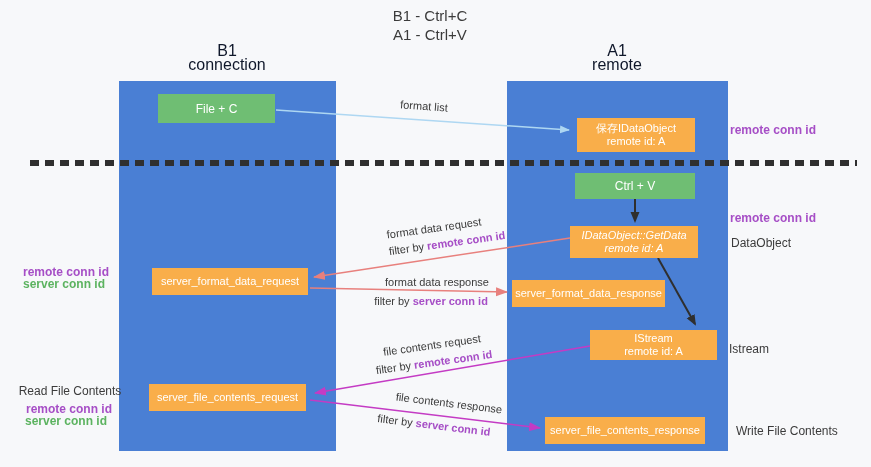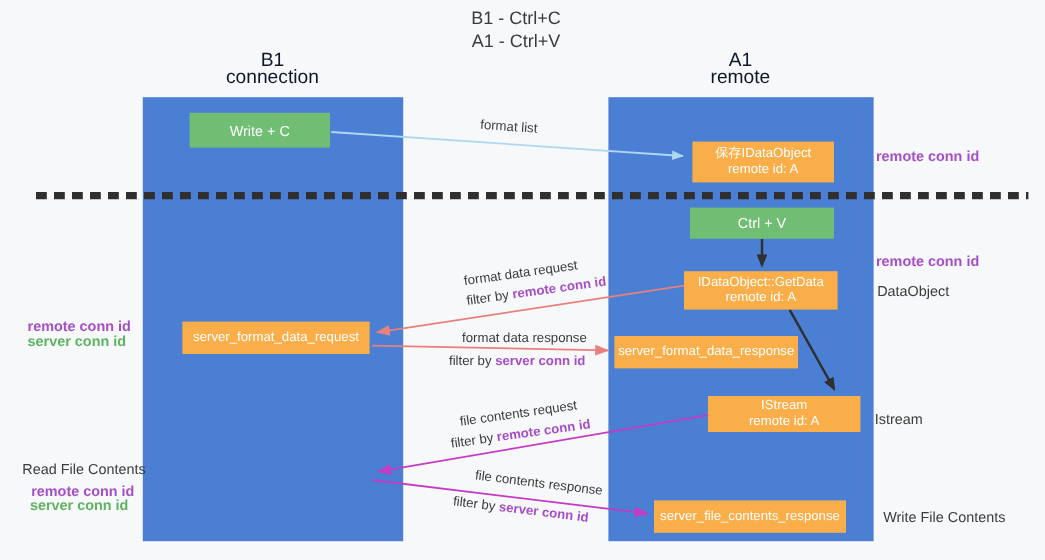--- a/index.html
+++ b/index.html
@@ -98,50 +98,53 @@
     <line class="st-dark" x1="658" y1="258" x2="695" y2="324" stroke-width="2" marker-end="url(#mk-dark)"></line>
 
     <line class="st-red" x1="570" y1="238" x2="314" y2="277" stroke-width="1.5" marker-end="url(#mk-red)"></line>
     <line class="st-red" x1="310" y1="288" x2="507" y2="292" stroke-width="1.5" marker-end="url(#mk-red)"></line>
 
     <line class="st-mag" x1="590" y1="346" x2="315" y2="393" stroke-width="1.5" marker-end="url(#mk-mag)"></line>
     <line class="st-mag" x1="310" y1="400" x2="540" y2="428" stroke-width="1.5" marker-end="url(#mk-mag)"></line>
   </svg>
 
   <div class="abs node green" style="left:158px;top:94px;width:117px;height:29px;">
-    <div>Write + C</div>
+    <div>File + C</div>
   </div>
 
   <div class="abs node orange" style="left:577px;top:118px;width:118px;height:34px;">
     <div>保存IDataObject</div>
     <div>remote id: A</div>
   </div>
 
   <div class="abs node green" style="left:575px;top:173px;width:120px;height:26px;">
     <div>Ctrl + V</div>
   </div>
 
-  <div class="abs node orange" style="left:570px;top:226px;width:128px;height:32px;">
+  <div class="abs node orange" style="left:570px;top:226px;width:128px;height:32px;font-style:italic;">
     <div>IDataObject::GetData</div>
     <div>remote id: A</div>
   </div>
 
   <div class="abs node orange" style="left:512px;top:280px;width:153px;height:27px;">
     <div>server_format_data_response</div>
   </div>
 
   <div class="abs node orange" style="left:152px;top:268px;width:156px;height:27px;">
     <div>server_format_data_request</div>
   </div>
 
   <div class="abs node orange" style="left:590px;top:330px;width:127px;height:30px;">
     <div>IStream</div>
     <div>remote id: A</div>
   </div>
 
+  <div class="abs node orange" style="left:149px;top:384px;width:157px;height:27px;">
+    <div>server_file_contents_request</div>
+  </div>
 
   <div class="abs node orange" style="left:545px;top:417px;width:160px;height:27px;">
     <div>server_file_contents_response</div>
   </div>
 
   <div class="abs alabel rot-sm" style="left:424px;top:106px;">format list</div>
 
   <div class="abs alabel rot-neg" style="left:434px;top:228px;">format data request</div>
   <div class="abs alabel rot-neg" style="left:447px;top:243px;"><span>filter by </span><span class="purple-bold">remote conn id</span></div>
 

